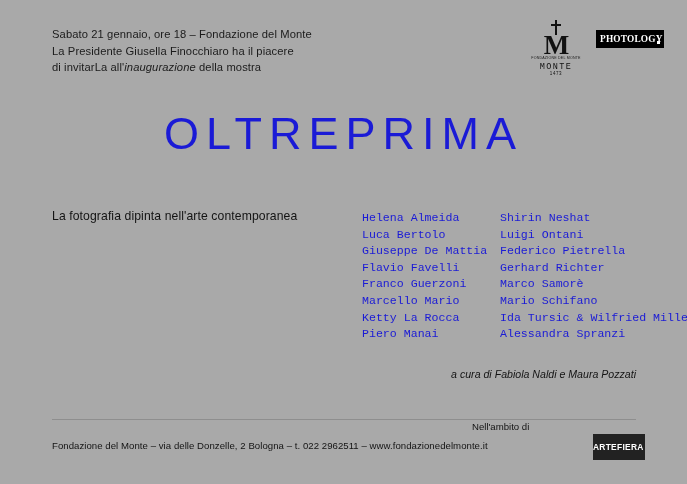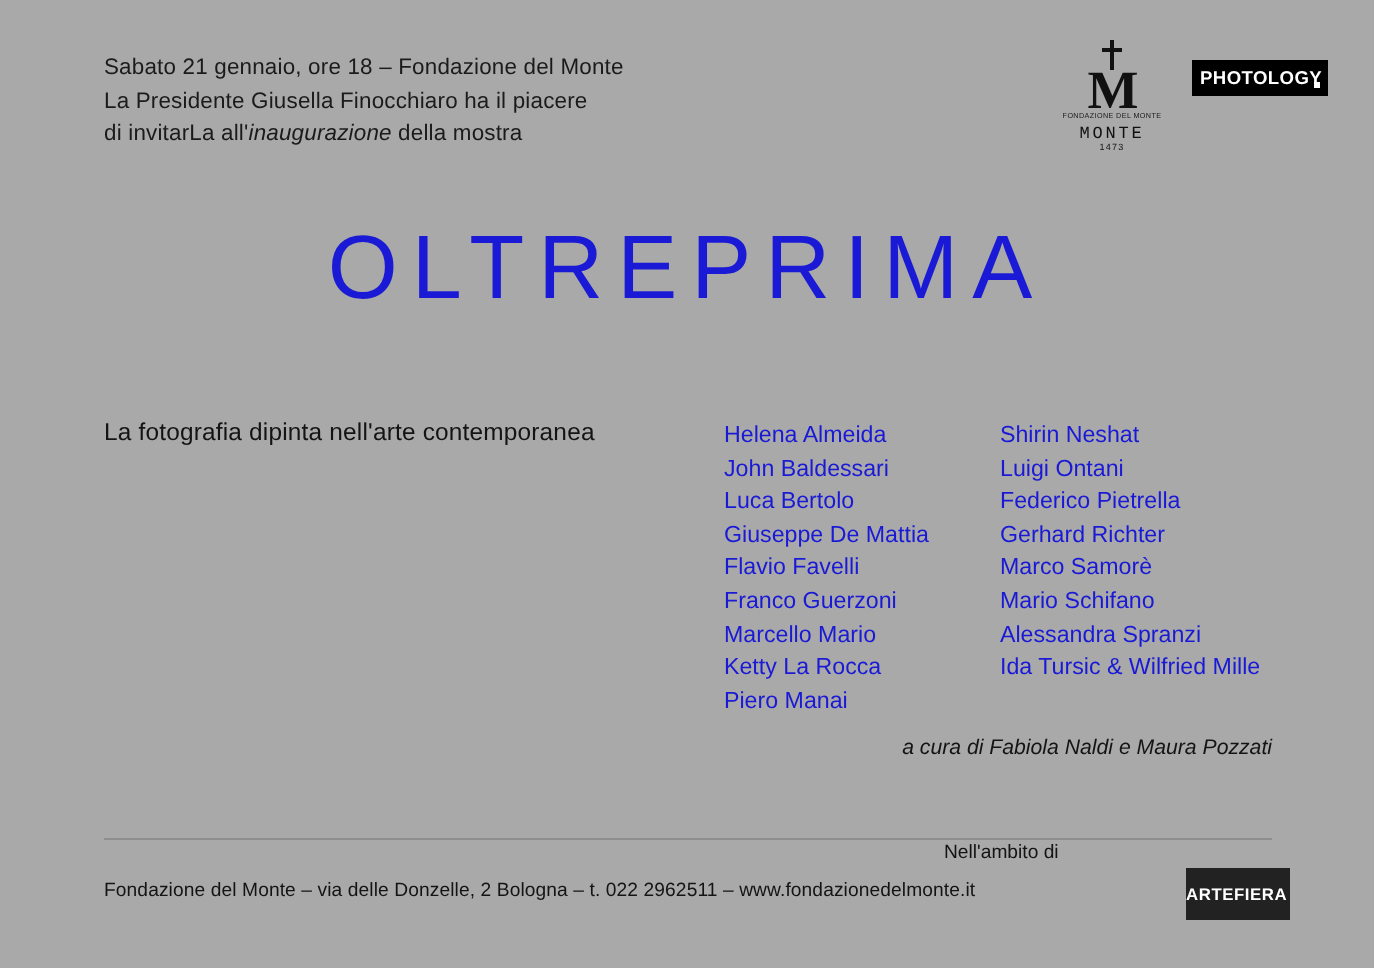--- a/index.html
+++ b/index.html
@@ -114,21 +114,21 @@
     background: #000;
   }
   .photology .plabel {
     position: absolute;
     left: 4px;
     top: 4px;
     color: #fff;
     font-size: 9.3px;
     font-weight: 700;
     letter-spacing: 0.2px;
-    font-family: Liberation Sans, sans-serif;
+    font-family: Liberation Serif, serif;
   }
   .photology .pdot {
     position: absolute;
     right: 4px;
     bottom: 4px;
     width: 3px;
     height: 3px;
     background: #fff;
   }
 
@@ -170,20 +170,21 @@
   .artists .col {
     width: 138px;
   }
   .artists .col li {
     list-style: none;
     white-space: nowrap;
   }
   .artists ul {
     margin: 0;
     padding: 0;
+    font-family: Liberation Mono, monospace;
   }
 
   
   .curators {
     position: absolute;
     left: 0;
     top: 368px;
     width: 636px;
     text-align: right;
     font-style: italic;
@@ -300,40 +301,39 @@
   </div>
 
   <div class="title">OLTREPRIMA</div>
 
   <div class="subtitle">La fotografia dipinta nell'arte contemporanea</div>
 
   <div class="artists">
     <div class="col">
       <ul>
         <li>Helena Almeida</li>
-        <li>John Baldessari</li>
         <li>Luca Bertolo</li>
         <li>Giuseppe De Mattia</li>
         <li>Flavio Favelli</li>
         <li>Franco Guerzoni</li>
         <li>Marcello Mario</li>
         <li>Ketty La Rocca</li>
         <li>Piero Manai</li>
       </ul>
     </div>
     <div class="col">
       <ul>
         <li>Shirin Neshat</li>
         <li>Luigi Ontani</li>
         <li>Federico Pietrella</li>
         <li>Gerhard Richter</li>
         <li>Marco Samorè</li>
         <li>Mario Schifano</li>
+        <li>Ida Tursic &amp; Wilfried Mille</li>
         <li>Alessandra Spranzi</li>
-        <li>Ida Tursic &amp; Wilfried Mille</li>
       </ul>
     </div>
   </div>
 
   <div class="curators">a cura di Fabiola Naldi e Maura Pozzati</div>
 
   <div class="divider"></div>
 
   <div class="footer-text">Fondazione del Monte – via delle Donzelle, 2 Bologna – t. 022 2962511 – www.fondazionedelmonte.it</div>
   <div class="nellambito">Nell'ambito di</div>

